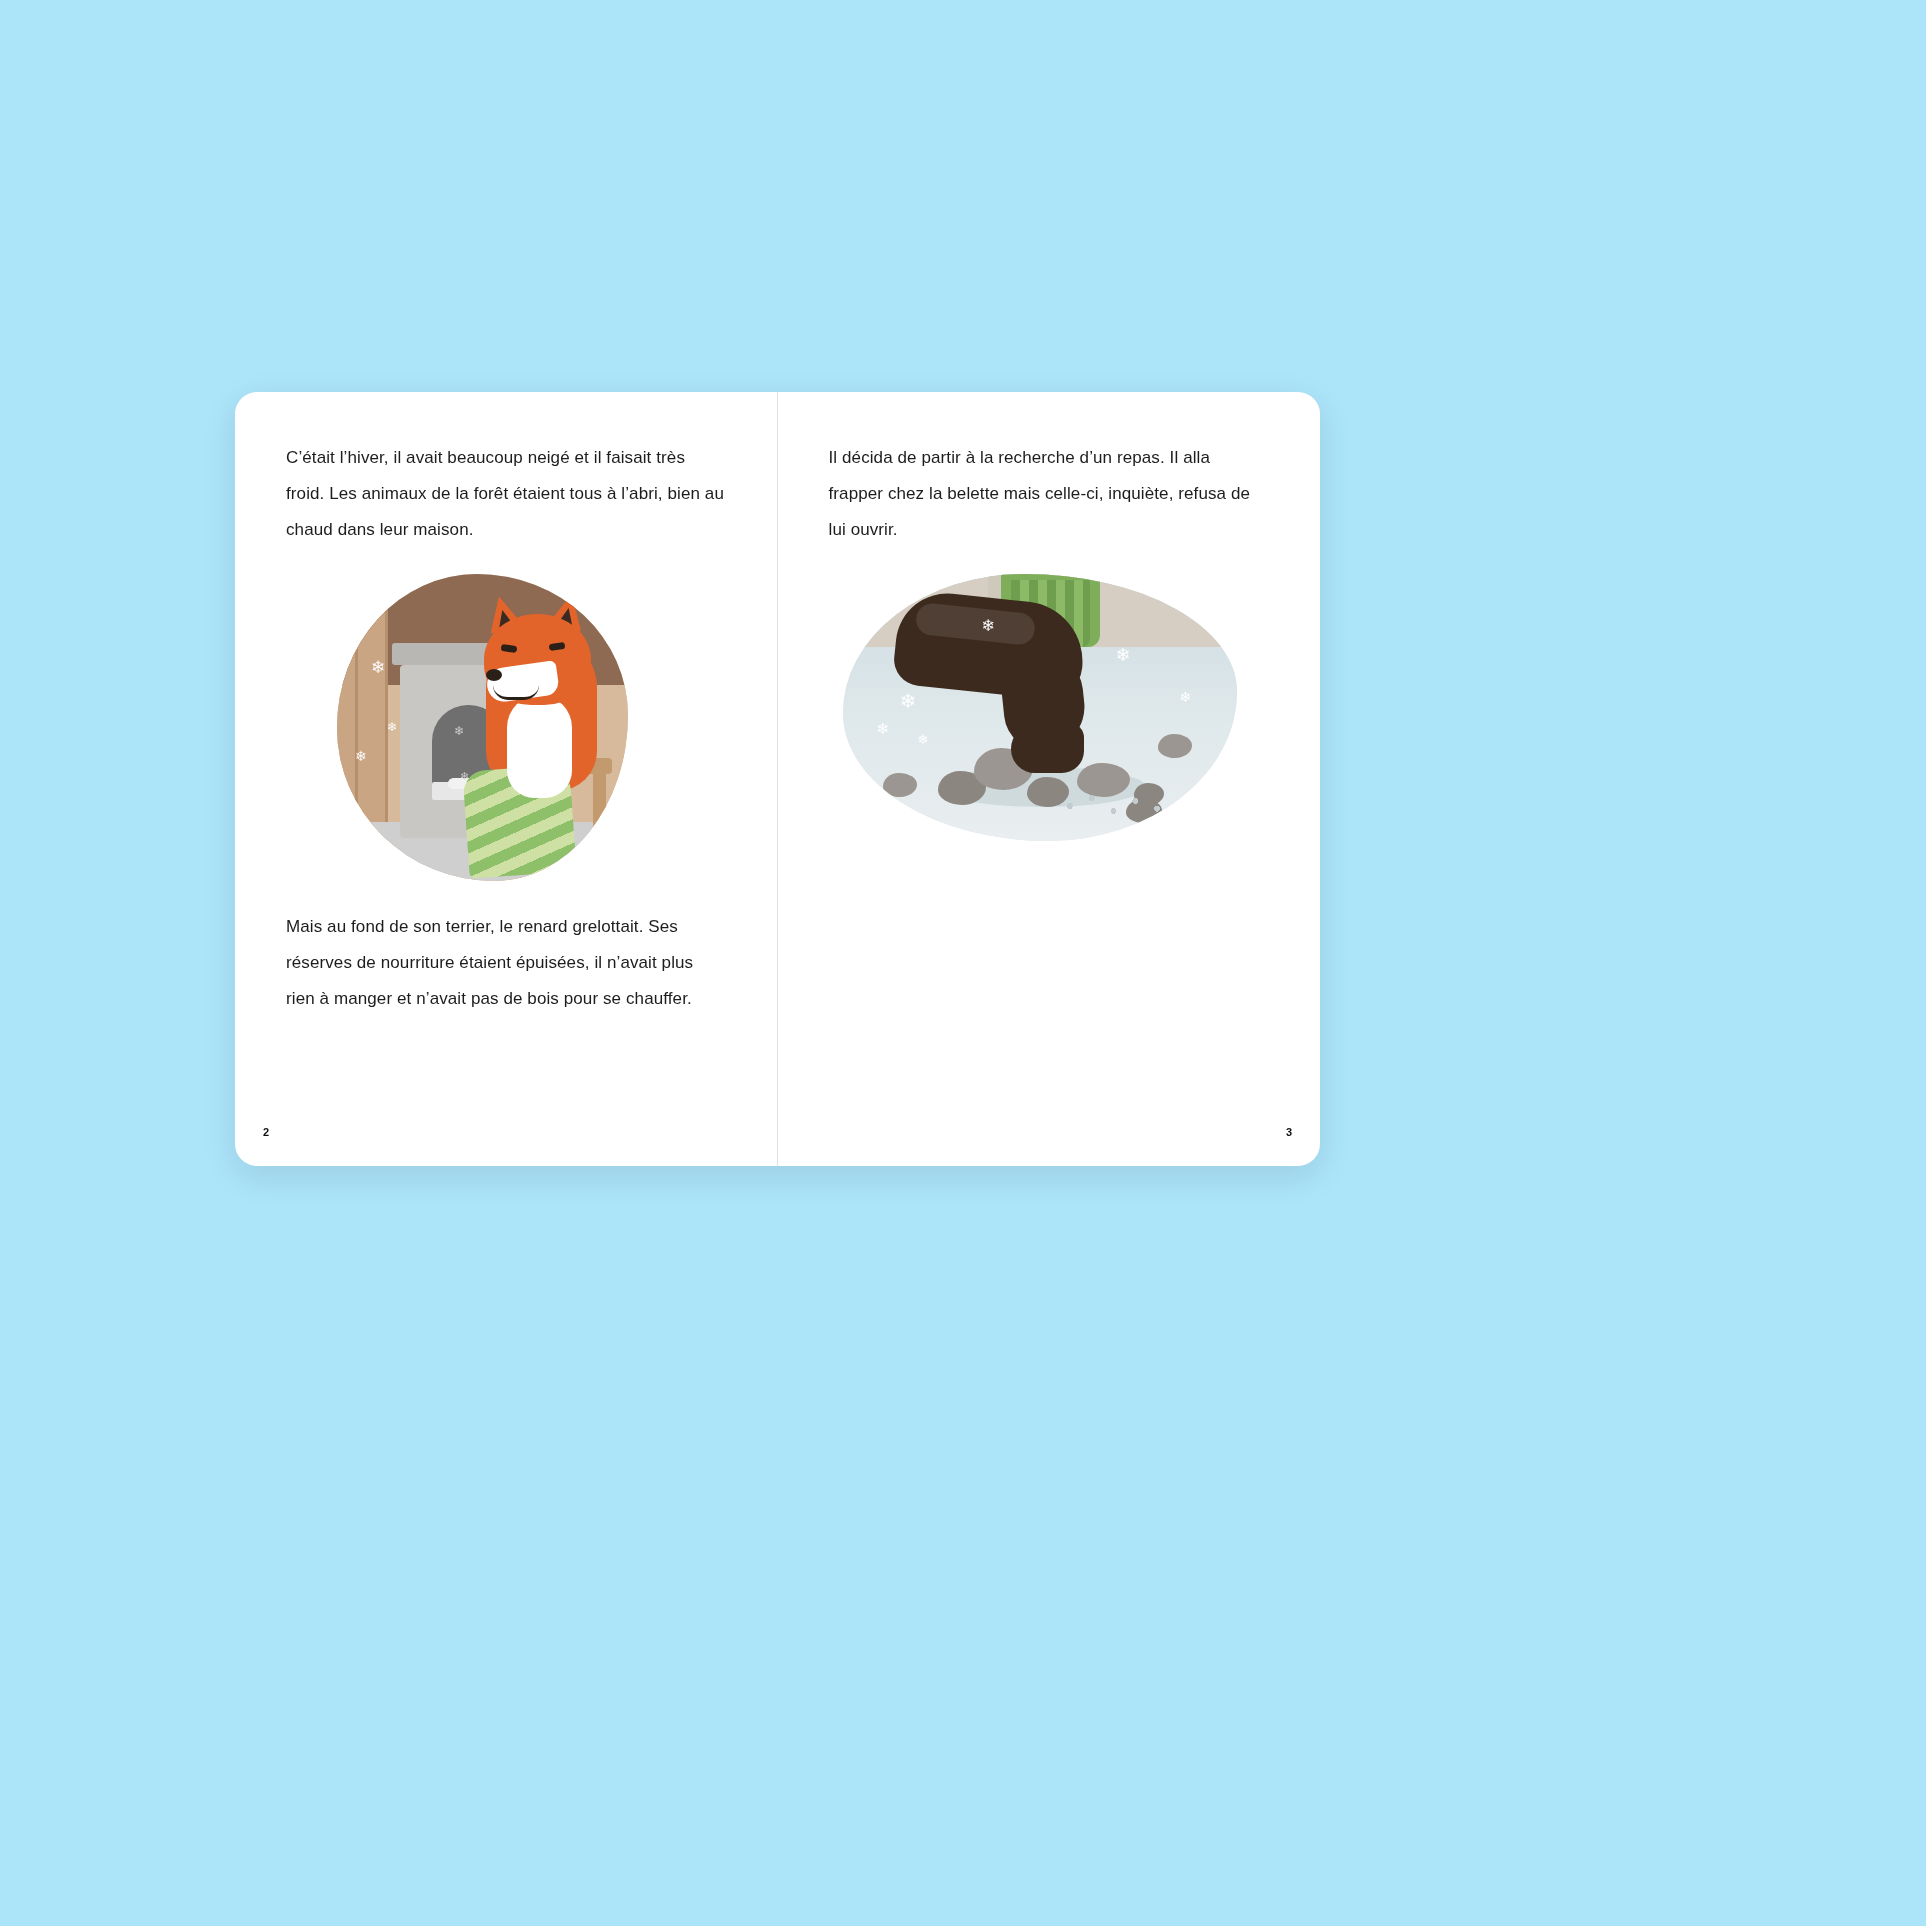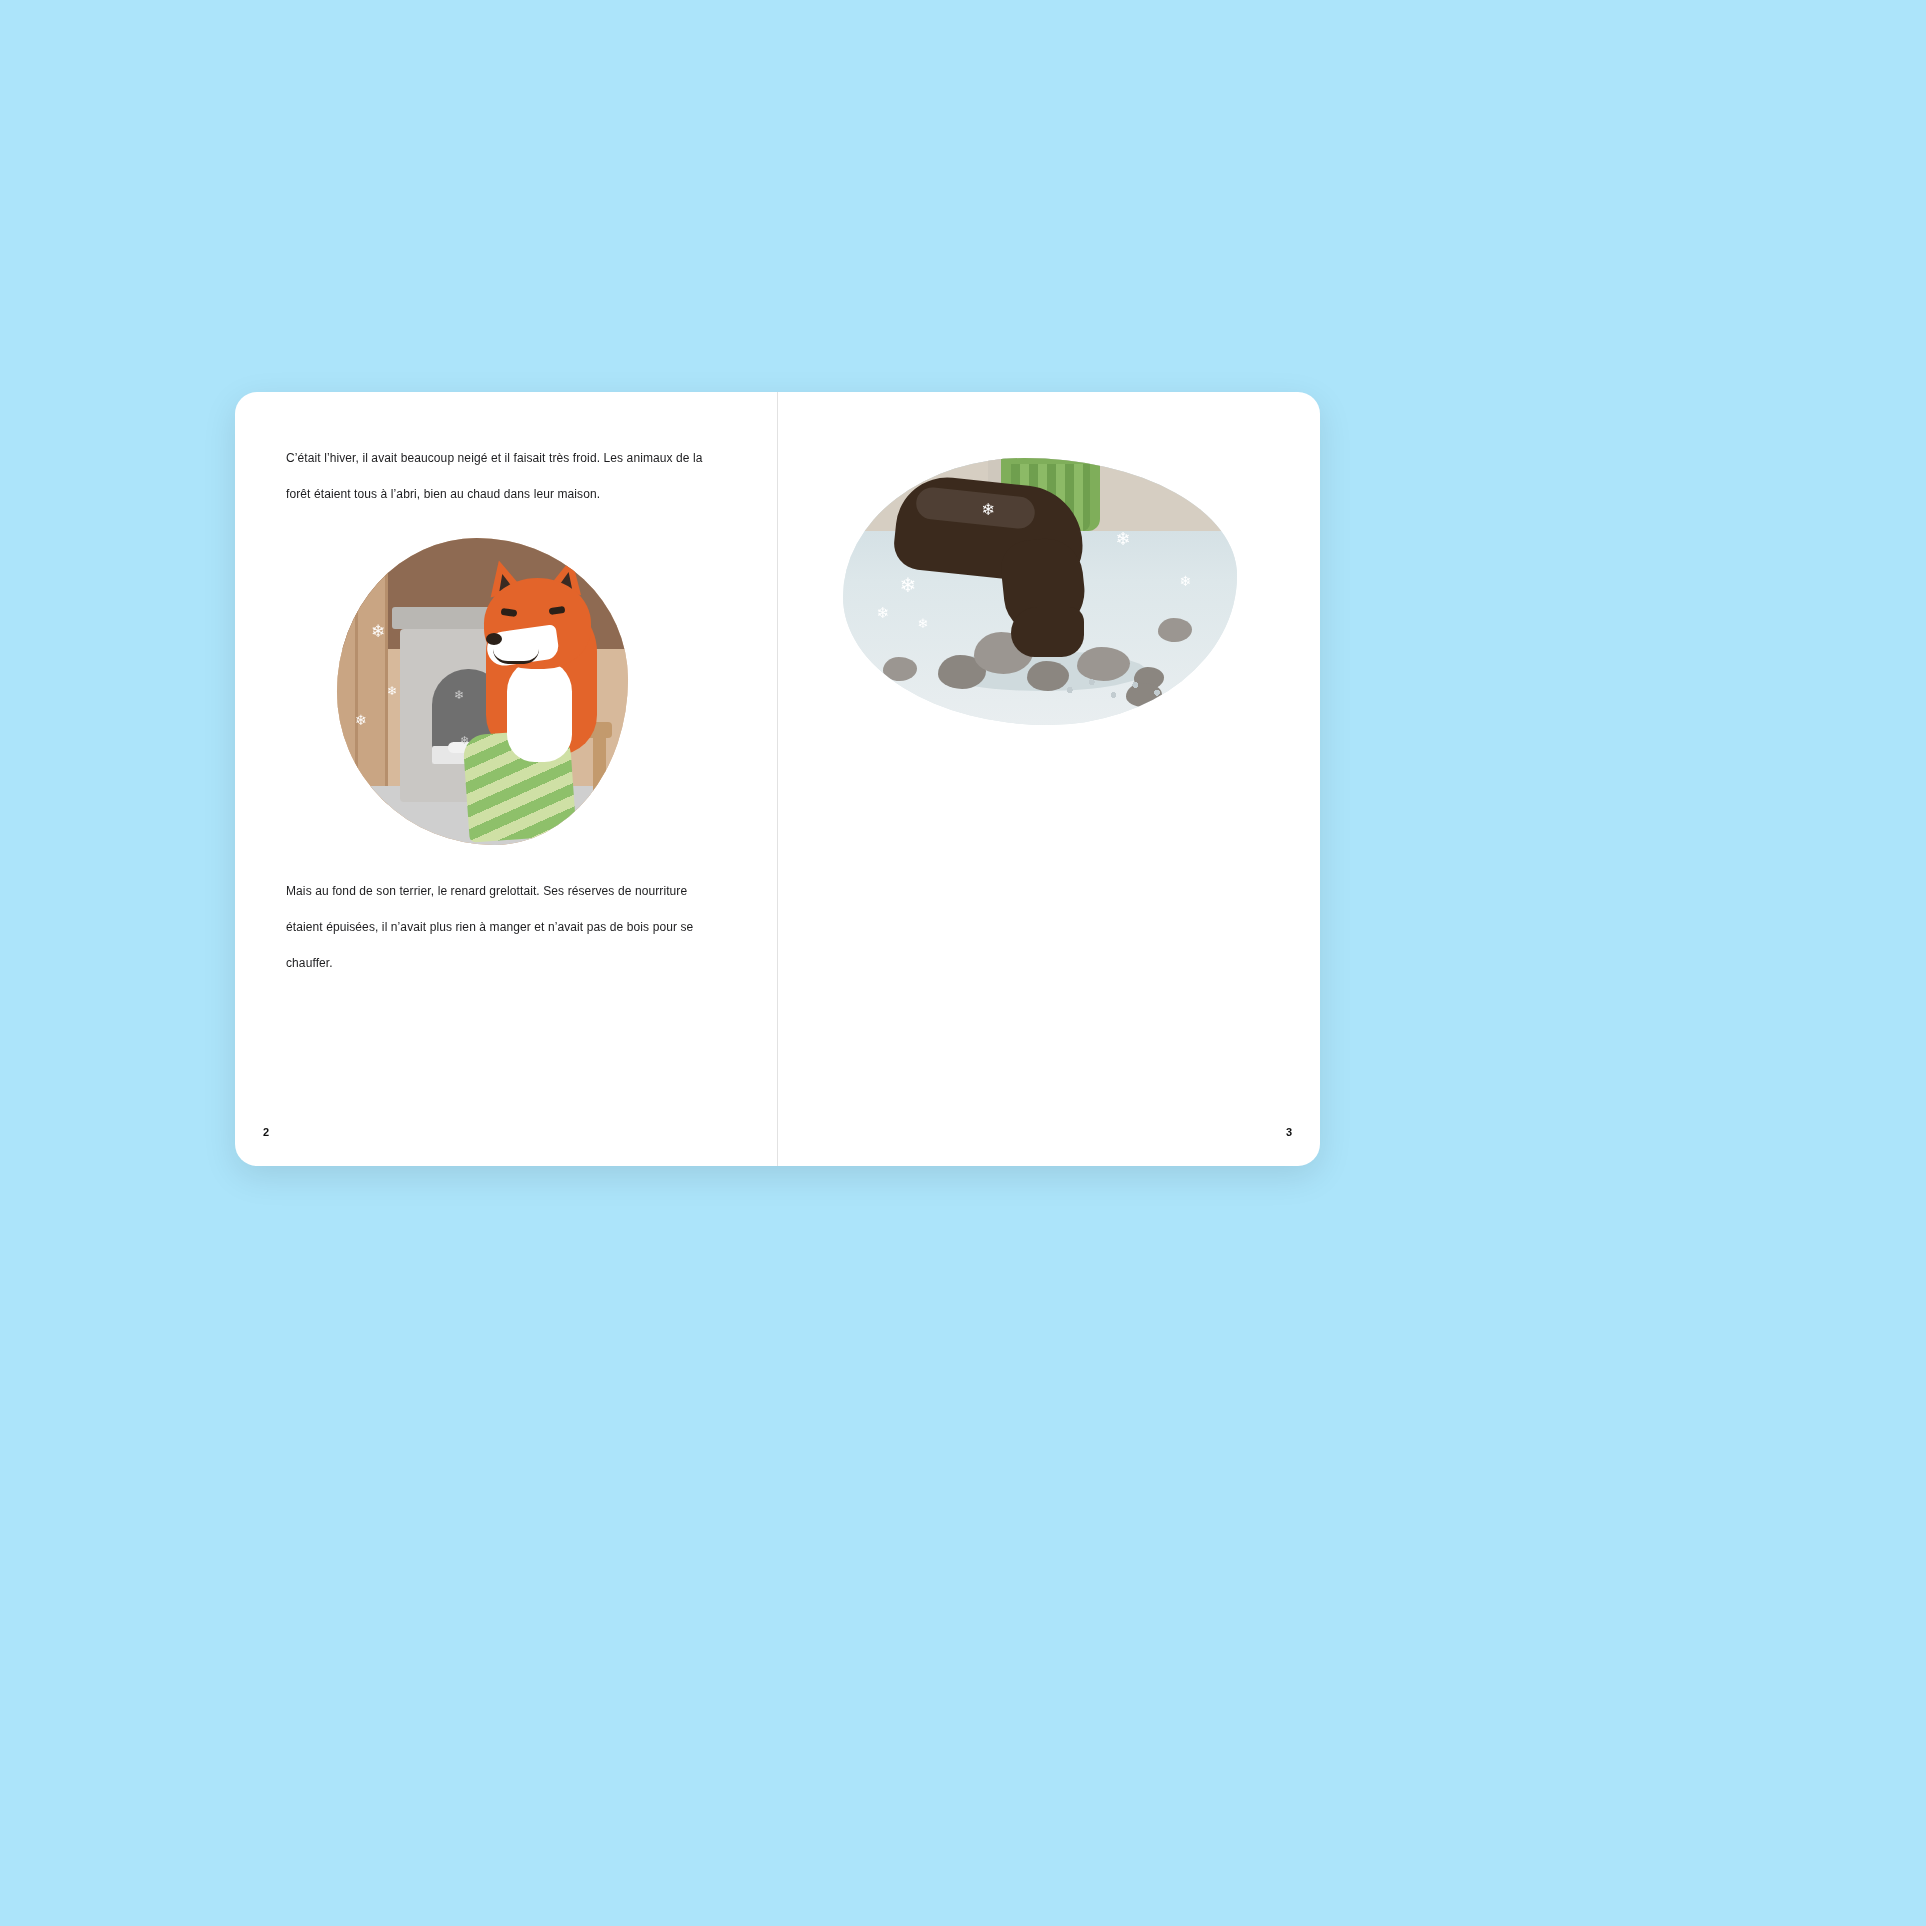--- a/index.html
+++ b/index.html
@@ -31,21 +31,21 @@
     width: 50%;
     height: 100%;
     box-sizing: border-box;
     padding: 48px 51px 0 51px;
   }
   .page.left {
     border-right: 1px solid #e2e2e2;
   }
 
   .para {
-    font-size: 12px;
+    font-size: 17px;
     line-height: 36px;
     color: #1d1d1f;
     margin: 0 0 26px 0;
     letter-spacing: 0.1px;
   }
 
   .page-number {
     position: absolute;
     bottom: 28px;
     font-size: 11px;
@@ -299,20 +299,21 @@
       </div>
     </div>
 
     <p class="para">Mais au fond de son terrier, le renard grelottait. Ses réserves de nourriture étaient épuisées, il n’avait plus rien à manger et n’avait pas de bois pour se chauffer.</p>
 
     <div class="page-number">2</div>
   </div>
 
   <div class="page right">
 
+    <p class="para">Il décida de partir à la recherche d’un repas. Il alla frapper chez la belette mais celle-ci, inquiète, refusa de lui ouvrir.</p>
 
     <div class="illus-wrap-2">
       <div class="blob2">
         <div class="ice-bg"></div>
         <div class="ice-top"></div>
         <div class="door-frame"></div>
         <div class="door"></div>
 
         <div class="puddle"></div>
 

